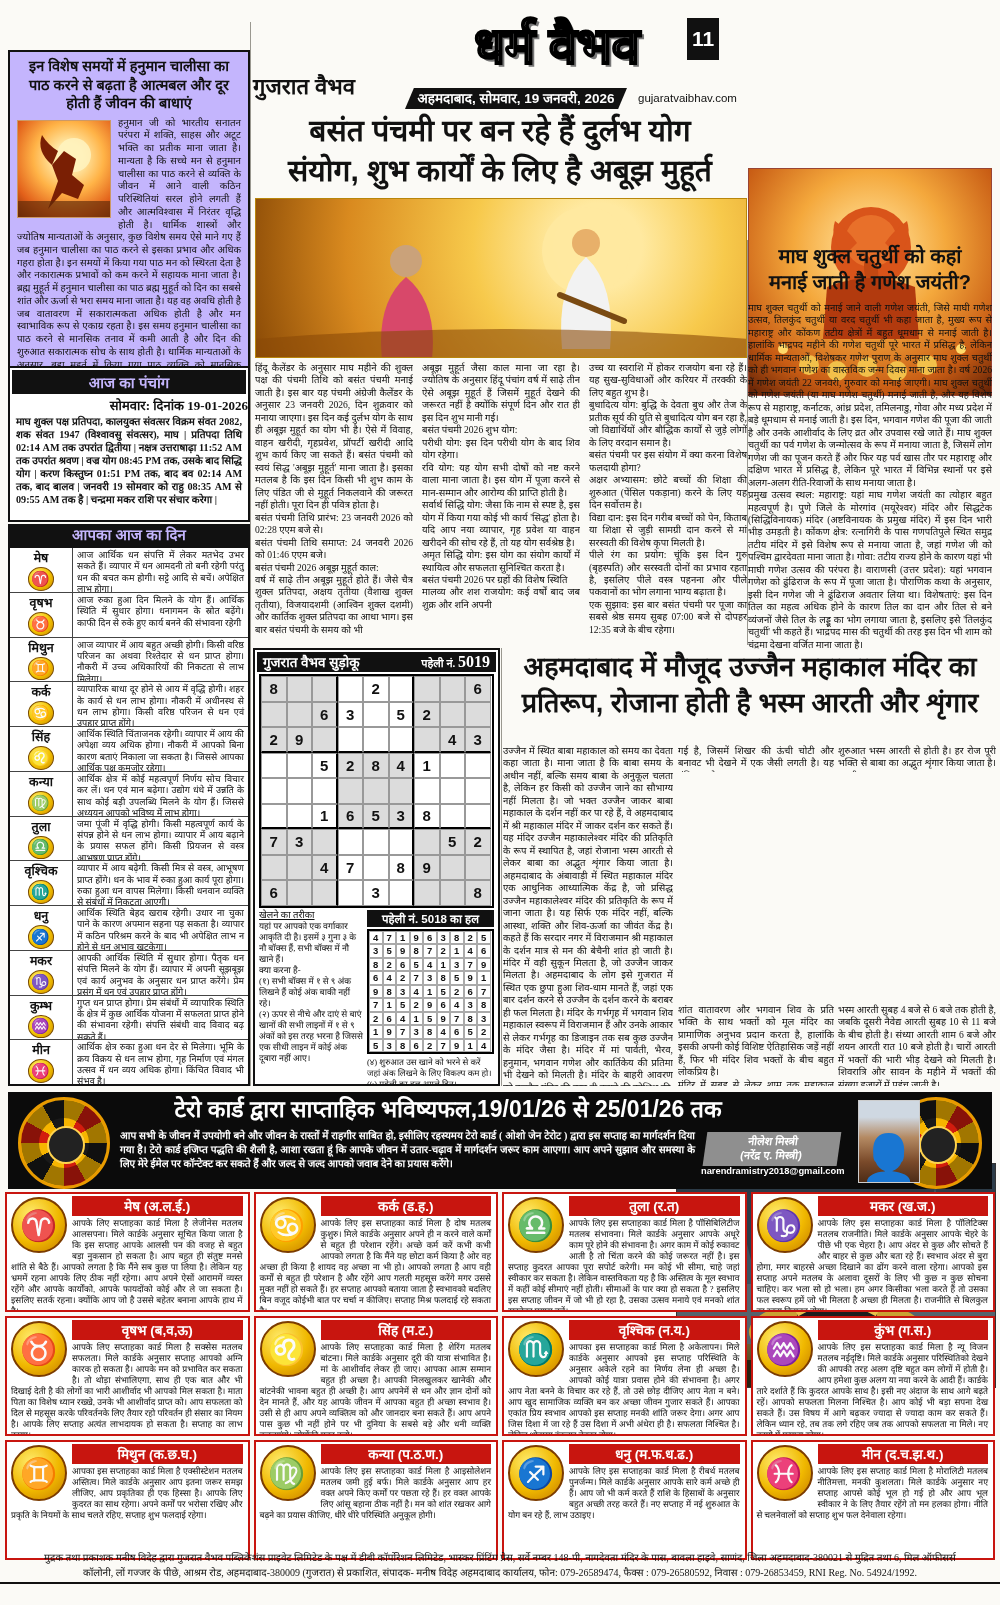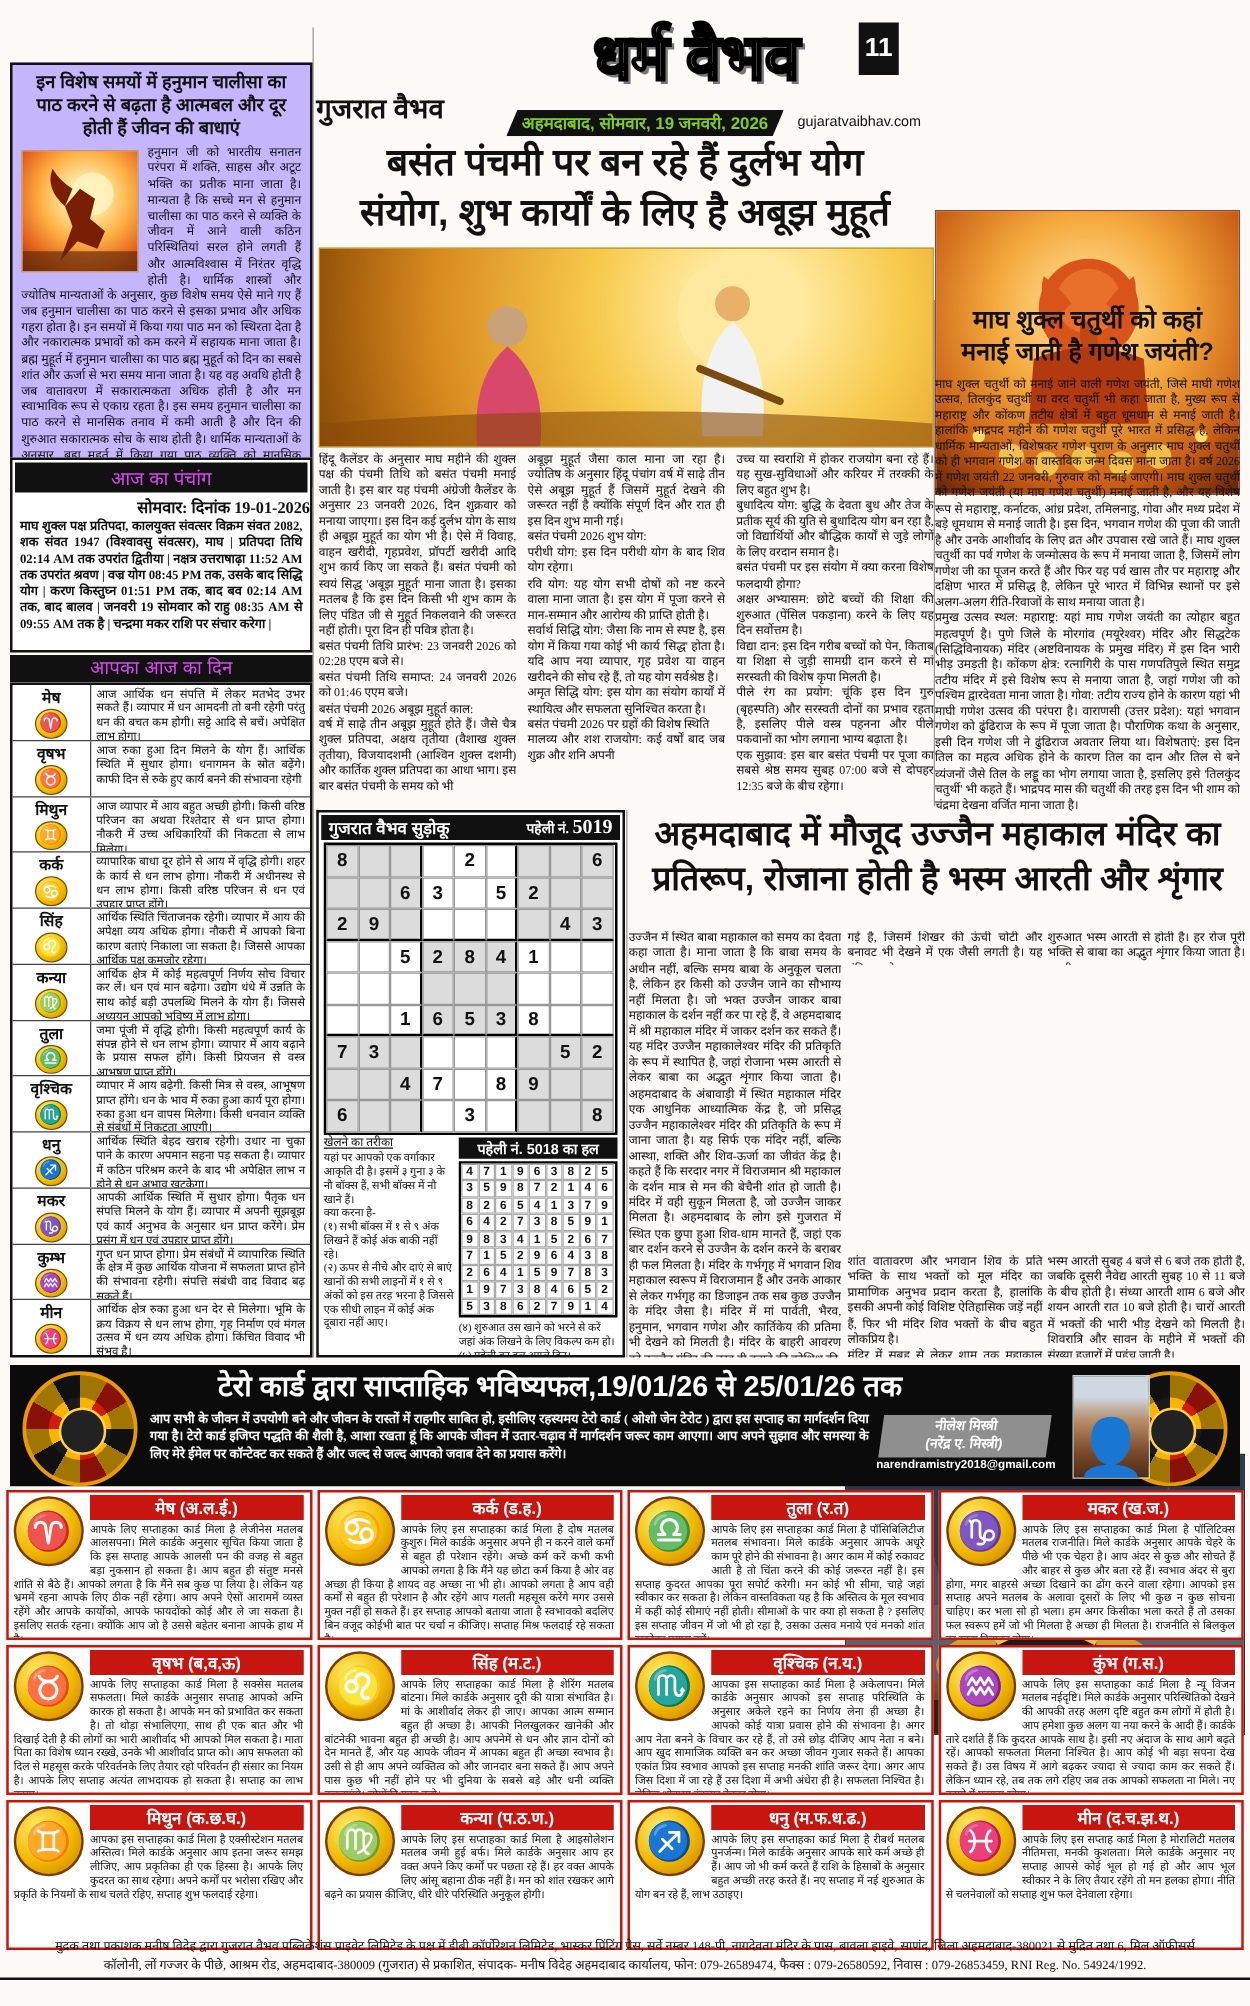--- a/index.html
+++ b/index.html
@@ -13,40 +13,40 @@
 
   
   .hanuman-box{left:8px;top:22px;width:242px;height:340px;border:2px solid #111;padding:5px 7px;overflow:hidden;background:#c4b5fd;margin-top:28px;}
   .hanuman-box h2{margin:0 0 4px 0;font-size:14.5px;line-height:1.28;text-align:center;font-family:"Liberation Sans",sans-serif;font-weight:800;}
   .hanuman-box .body{font-size:9.8px;line-height:1.3;}
   .hanuman-img{float:left;width:92px;height:96px;margin:3px 7px 2px 0;border:1px solid #c96;
      background:radial-gradient(circle at 55% 38%, #ffe9a8 0 18%, #ffb347 45%, #e2601a 75%, #8c2d05);position:relative;overflow:hidden;}
   .hanuman-img svg{position:absolute;left:0;top:0;}
 
   .panchang-box{left:8px;top:366px;width:242px;height:156px;border:2px solid #111;background:#fff;overflow:hidden;}
-  .blackbar{background:#111;color:#d946ef;text-align:center;font-family:"Liberation Sans",sans-serif;font-weight:400;}
+  .blackbar{background:#111;color:#c4b5fd;text-align:center;font-family:"Liberation Sans",sans-serif;font-weight:700;}
   .panchang-box .blackbar{font-size:15px;padding:2px 0;margin:2px;}
   .panchang-date{font-size:13px;font-weight:700;text-align:right;margin:1px 0;}
   .panchang-body{font-size:10.2px;font-weight:700;line-height:1.28;padding:0 6px 4px 6px;}
 
   .dayhead{left:8px;top:524px;width:242px;height:22px;font-size:15px;line-height:22px;}
   .daytable{left:8px;top:546px;width:242px;height:540px;border:2px solid #111;background:#fff;display:flex;flex-direction:column;}
   .dhrow{flex:1;display:flex;border-bottom:1px solid #444;overflow:hidden;}
   .dhrow:last-child{border-bottom:none;}
   .dhsign{width:62px;border-right:1px solid #444;display:flex;flex-direction:column;align-items:center;justify-content:center;padding:1px 0;}
   .dhname{font-size:12.5px;font-weight:700;}
   .zicon{width:24px;height:24px;border-radius:50%;background:radial-gradient(circle at 35% 30%, #ffec6e, #f2c200 55%, #c98300);
          border:1px solid #7a4c00;display:flex;align-items:center;justify-content:center;font-size:15px;color:#1a1a1a;margin-top:1px;}
   .dhtext{flex:1;font-size:9.2px;line-height:1.24;padding:2px 4px;text-align:justify;}
 
   
   .brand{left:253px;top:70px;font-size:22px;font-weight:800;font-family:"Liberation Sans",sans-serif;}
   .paper-title{left:392px;top:10px;width:330px;text-align:center;font-size:50px;font-weight:800;
      font-family:"Liberation Sans",sans-serif;color:#ececec;-webkit-text-stroke:2.3px #000;text-shadow:3px 3px 0 #777;}
-  .dateband{left:405px;top:88px;width:222px;height:21px;background:#111;color:#84cc16;text-align:center;
+  .dateband{left:405px;top:88px;width:222px;height:21px;background:#111;color:#ffffff;text-align:center;
      font-size:13.5px;font-weight:700;line-height:21px;font-family:"Liberation Sans",sans-serif;
      clip-path:polygon(4% 0,100% 0,96% 100%,0 100%);}
   .website{left:638px;top:92px;width:110px;font-size:11.5px;font-family:"Liberation Sans",sans-serif;}
   .pagenum{left:687px;top:18px;width:32px;height:42px;background:#111;color:#fff;text-align:center;
      font-size:21px;font-weight:800;line-height:42px;font-family:"Liberation Sans",sans-serif;}
 
   .main-headline{left:253px;top:111px;width:494px;text-align:center;font-family:"Liberation Sans",sans-serif;
      font-weight:800;font-size:30px;line-height:1.33;}
   .saraswati-img{left:255px;top:198px;width:492px;height:160px;border:1px solid #b8860b;overflow:hidden;
      background:radial-gradient(circle at 70% 30%, #ffe9a0 0 12%, #f7c94b 35%, #d98a1f 70%, #8a4a06);position:relative;}

